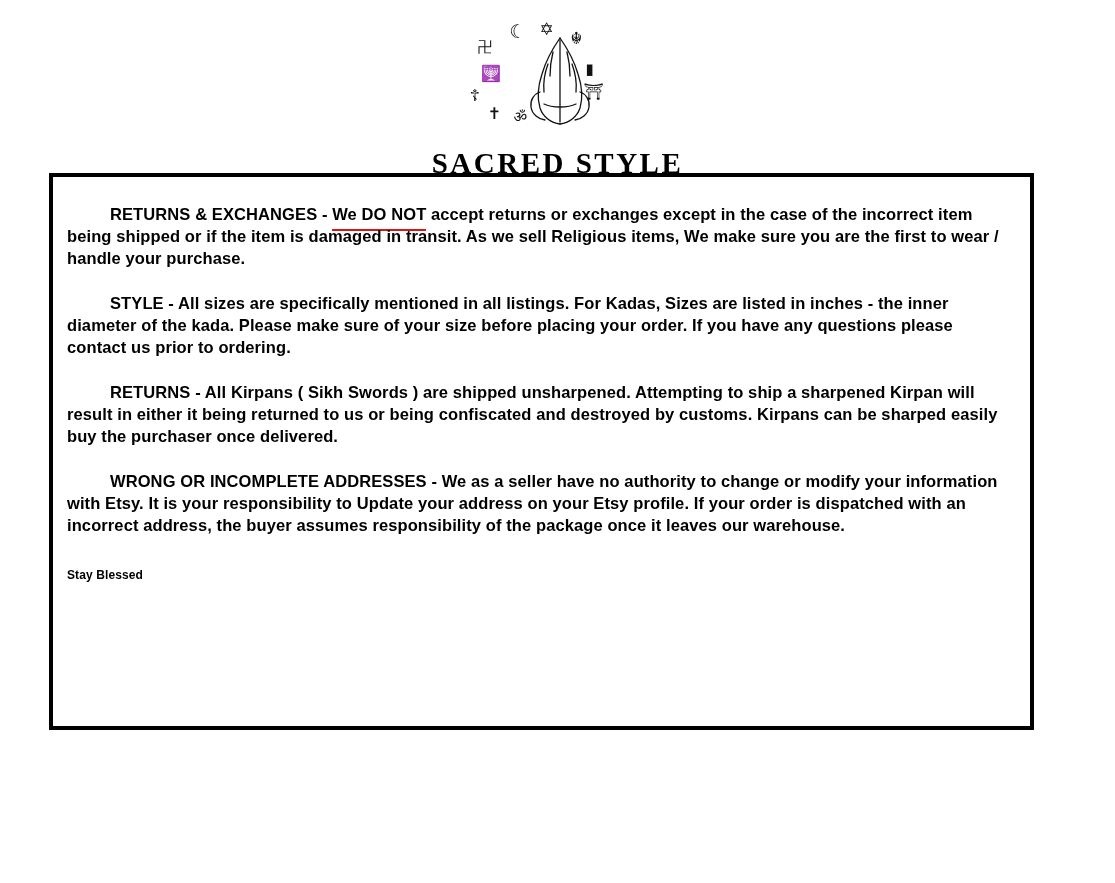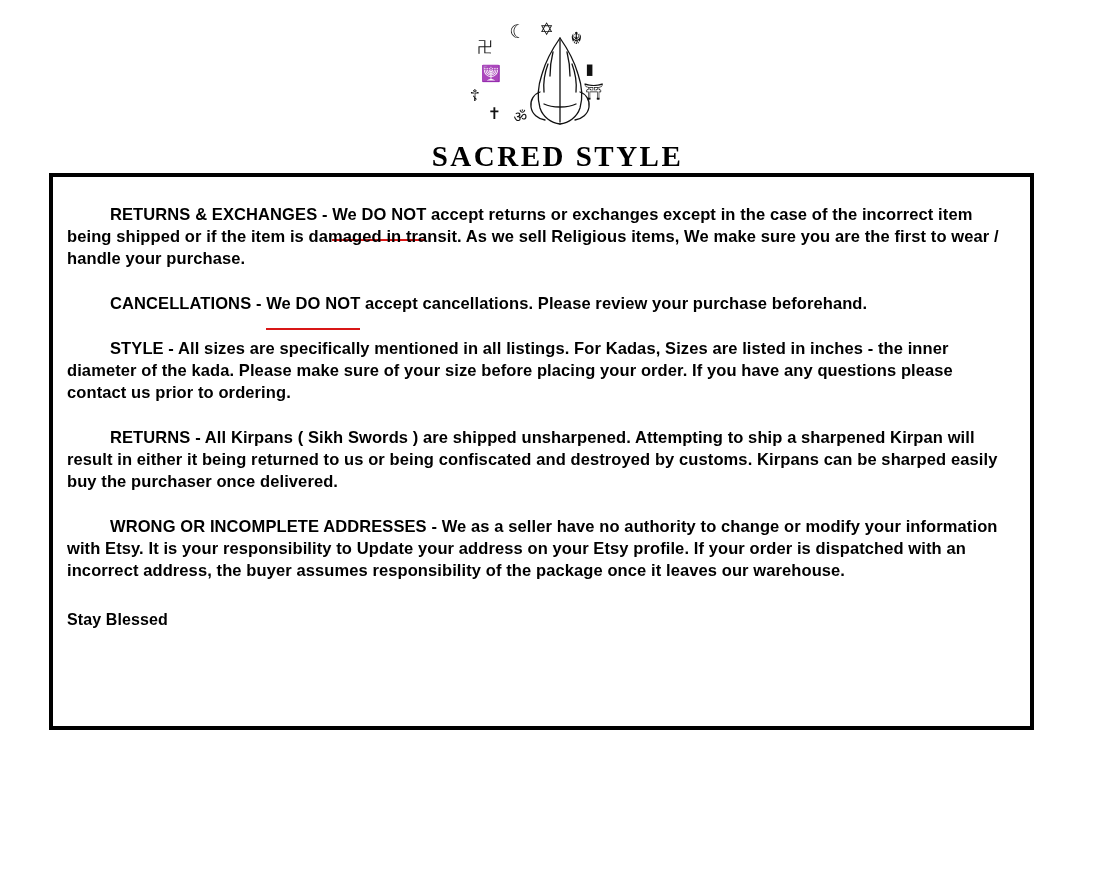--- a/index.html
+++ b/index.html
@@ -43,21 +43,21 @@
     height: 92px;
   }
   .hands svg { display: block; }
 
   .brand-name {
     font-family: "Liberation Serif", serif;
     font-size: 29px;
     font-weight: 700;
     letter-spacing: 2.5px;
     color: #000;
-    margin-top: 12px;
+    margin-top: 19px;
     text-align: center;
   }
 
   
   .policy-box {
     position: absolute;
     left: 49px;
     top: 173px;
     width: 985px;
     height: 557px;
@@ -73,24 +73,24 @@
     font-weight: bold;
     line-height: 22px;
     margin: 0 0 23px 0;
     letter-spacing: 0.1px;
   }
   .para:last-child { margin-bottom: 0; }
   .heading { font-weight: bold; margin-left: 43px; }
   .underline-red {
     text-decoration: none;
     border-bottom: 2.5px solid #d81616;
-    padding-bottom: 16px;
+    padding-bottom: 6px;
   }
   .closing {
-    font-size: 16px;
+    font-size: 12px;
     font-weight: bold;
     margin-top: 28px;
   }
 </style>
 </head>
 <body>
 
 <div class="logo-block">
   <div class="logo-mark">
 
@@ -125,23 +125,20 @@
   <div class="brand-name">SACRED STYLE</div>
 </div>
 
 <div class="policy-box">
   <div class="policy-inner">
 
     <p class="para">
       <span class="heading">RETURNS &amp; EXCHANGES</span><span> - </span><span class="underline-red">We DO NOT</span><span> accept returns or exchanges except in the case of the incorrect item being shipped or if the item is damaged in transit.  As we sell Religious items, We make sure you are the first to wear / handle your purchase.</span>
     </p>
 
-    <p class="para">
-      <span class="heading">CANCELLATIONS</span><span> - </span><span class="underline-red">We DO NOT</span><span> accept cancellations.  Please review your purchase beforehand.</span>
-    </p>
 
     <p class="para">
       <span class="heading">STYLE</span><span> - </span><span>All sizes are specifically mentioned in all listings.  For Kadas, Sizes are listed in inches - the inner diameter of the kada.  Please make sure of your size before placing your order.  If you have any questions please contact us prior to ordering.</span>
     </p>
 
 
     <p class="para">
       <span class="heading">RETURNS</span><span> - </span><span>All Kirpans ( Sikh Swords ) are shipped unsharpened.  Attempting to ship a sharpened Kirpan will result in either it being returned to us or being confiscated and destroyed by customs.  Kirpans can be sharped easily buy the purchaser once delivered.</span>
     </p>
 

